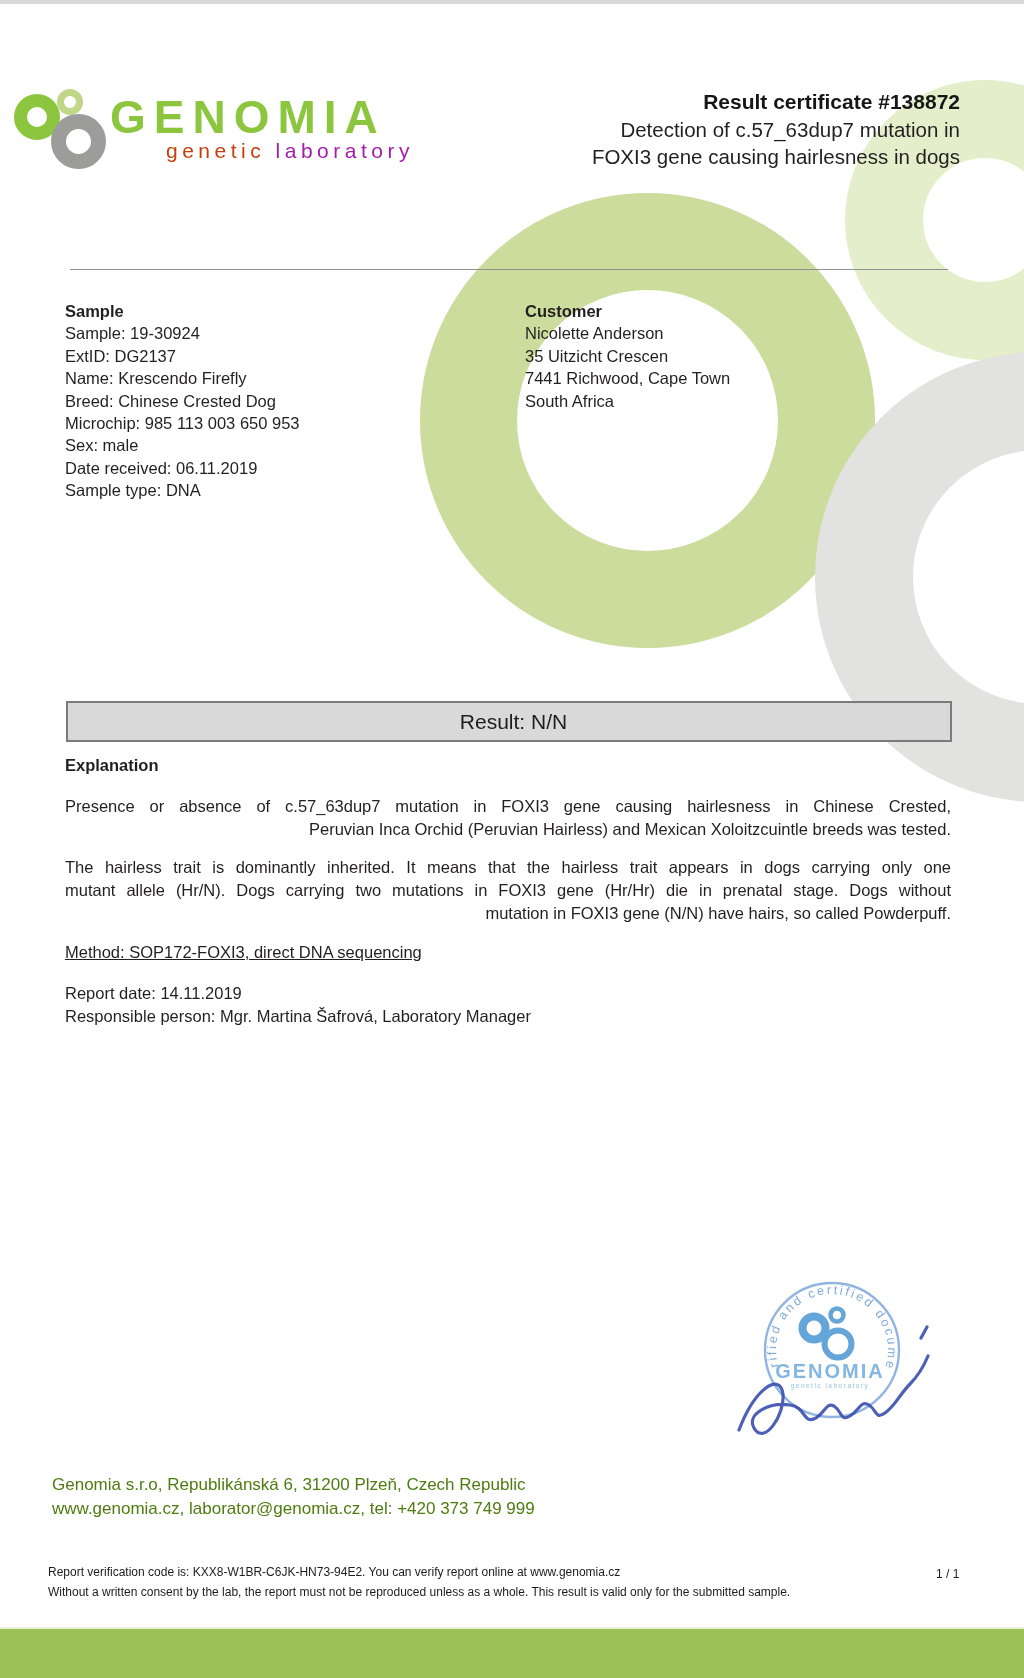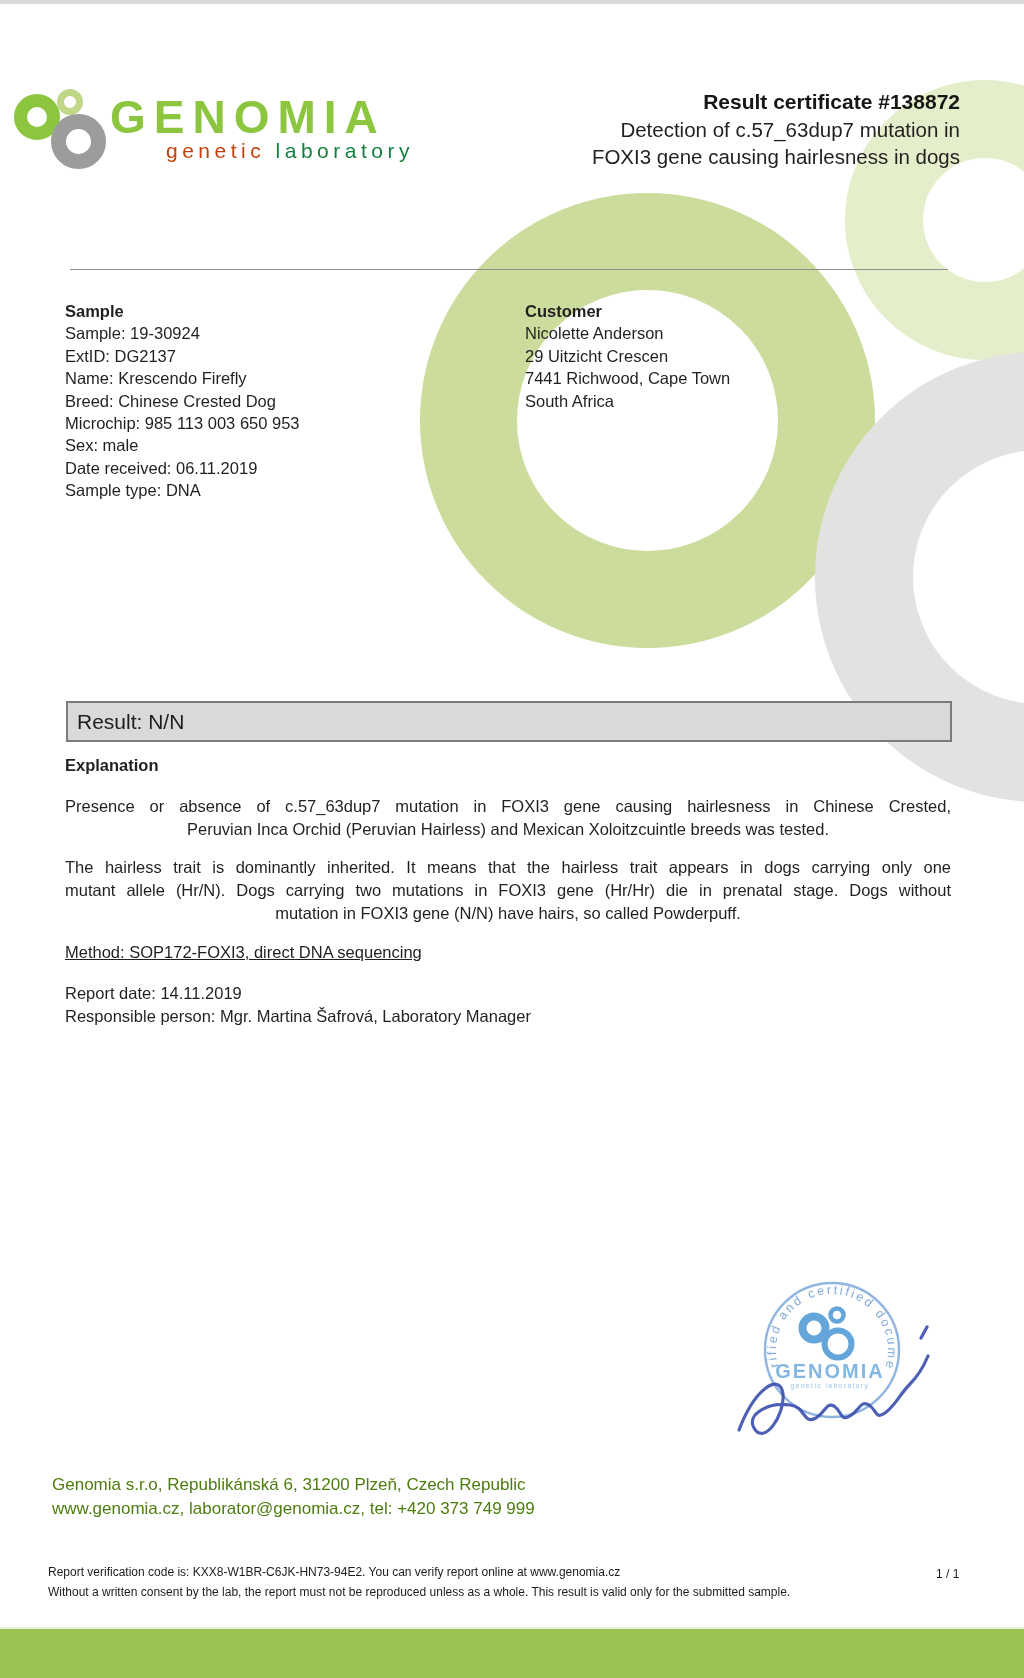--- a/index.html
+++ b/index.html
@@ -17,41 +17,41 @@
   #ring-big{left:420px;top:193px;width:455px;height:455px;border:97px solid #cbdc9c;}
   #ring-pale{left:845px;top:80px;width:280px;height:280px;border:78px solid #e5eeca;}
   #ring-gray{left:815px;top:352px;width:450px;height:450px;border:98px solid #e2e2e1;}
   
   #logo-ring-green{left:14px;top:94px;width:46px;height:46px;border:13px solid #8cc63e;}
   #logo-ring-light{left:57px;top:89px;width:26px;height:26px;border:7px solid #c0d788;}
   #logo-ring-gray{left:51px;top:114px;width:55px;height:55px;border:15px solid #9c9c9b;}
   #brand-text{left:110px;top:90px;font-size:46px;font-weight:700;letter-spacing:8px;color:#8cc63e;}
   #tagline{left:158px;top:139px;font-size:21px;letter-spacing:4.5px;}
   #tagline .t1{color:#c2410c;margin-left:8px;}
-  #tagline .t2{color:#15803d;}
+  #tagline .t2{color:#a21caf;}
   
   #header-block{right:64px;top:90px;text-align:right;}
   #certificate-title{font-size:21px;font-weight:700;color:#161616;}
   #certificate-subtitle{margin-top:2px;font-size:20.5px;line-height:27px;color:#231f20;}
   
   #separator{left:70px;top:269px;width:878px;height:1px;background:#8f8f8f;}
   
   .info-block{font-size:16.5px;line-height:22.4px;}
   #sample-block{left:65px;top:300px;}
   #customer-block{left:525px;top:300px;}
   .info-heading{font-weight:700;margin-bottom:0;}
   
   #result-box{left:66px;top:701px;width:886px;height:41px;background:#d9d9d9;
-    border:2px solid #7b7b7b;box-sizing:border-box;}
+    border:2px solid #7b7b7b;box-sizing:border-box;text-align:center;}
   #result-text{padding-left:9px;font-size:21px;line-height:37px;color:#1d1d1d;}
   
   #explanation-heading{left:65px;top:756px;font-size:16.5px;font-weight:700;}
   .para{left:65px;width:886px;font-size:16.5px;line-height:23px;}
   .jline{text-align:justify;text-align-last:justify;}
-  .lline{text-align:center;}
+  .lline{text-align:right;}
   #paragraph-1{top:795px;}
   #paragraph-2{top:856px;}
   #method-line{left:65px;top:943px;font-size:16.5px;text-decoration:underline;}
   #report-block{left:65px;top:982px;font-size:16.5px;line-height:23px;}
   
   #stamp-svg{left:733px;top:1272px;}
   
   #address-block{left:52px;top:1473px;font-size:17px;line-height:23.5px;color:#4d7c0f;}
   #fine-print{left:48px;top:1563px;font-size:12px;line-height:19.5px;color:#1c1c1c;}
   #page-number{left:936px;top:1567px;font-size:12px;color:#1c1c1c;}
@@ -93,21 +93,21 @@
     <div>Breed: Chinese Crested Dog</div>
     <div>Microchip: 985 113 003 650 953</div>
     <div>Sex: male</div>
     <div>Date received: 06.11.2019</div>
     <div>Sample type: DNA</div>
   </div>
 
   <div class="abs info-block" id="customer-block">
     <div class="info-heading">Customer</div>
     <div>Nicolette Anderson</div>
-    <div>29 Uitzicht Crescen</div>
+    <div>35 Uitzicht Crescen</div>
     <div>7441 Richwood, Cape Town</div>
     <div>South Africa</div>
   </div>
 
   <div class="abs" id="result-box">
     <div id="result-text">Result: N/N</div>
   </div>
 
   <div class="abs" id="explanation-heading">Explanation</div>
 

